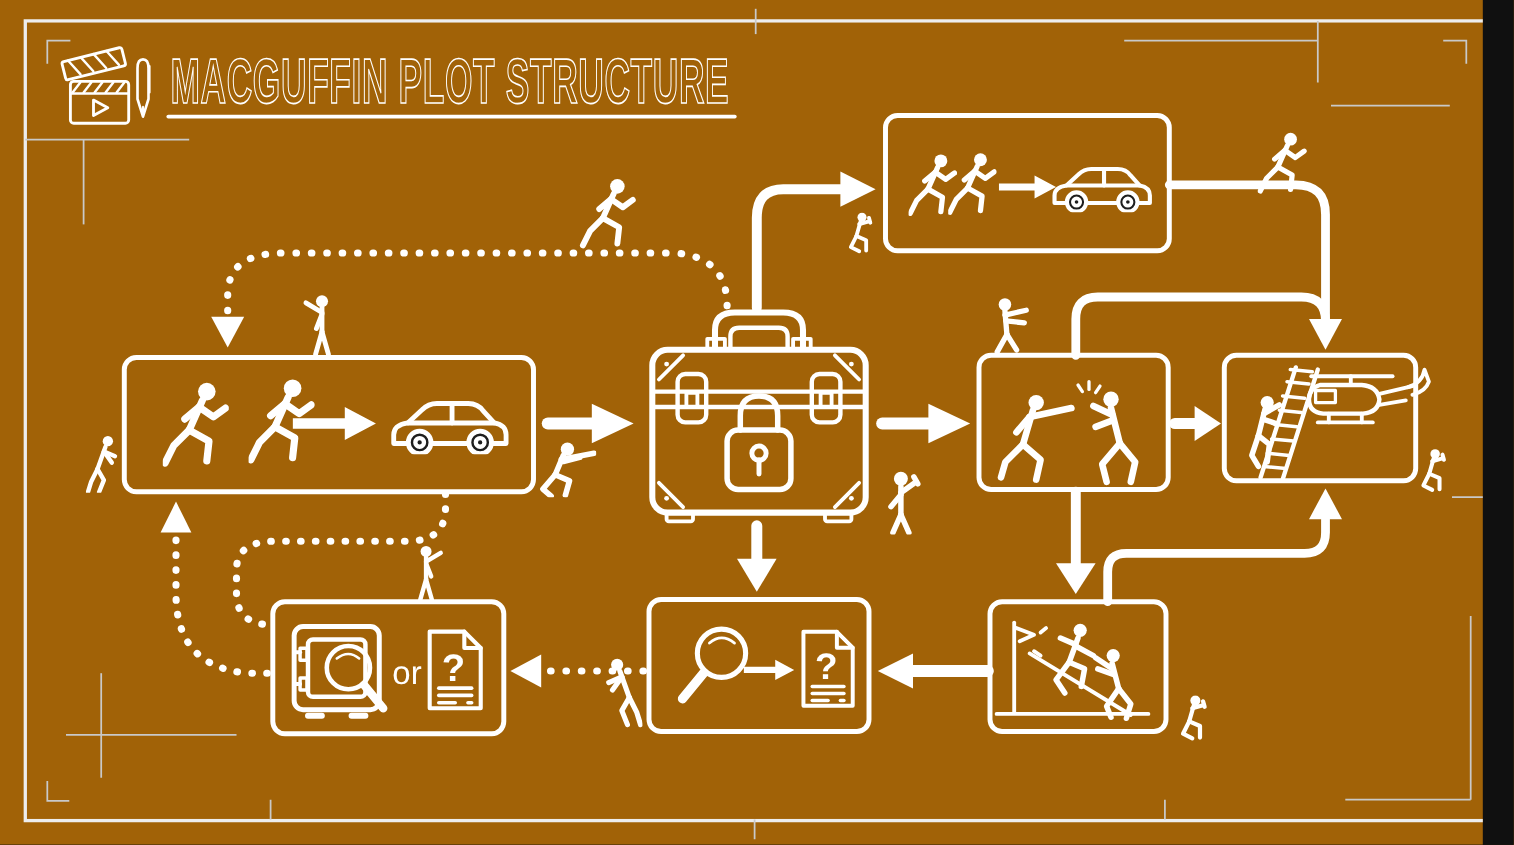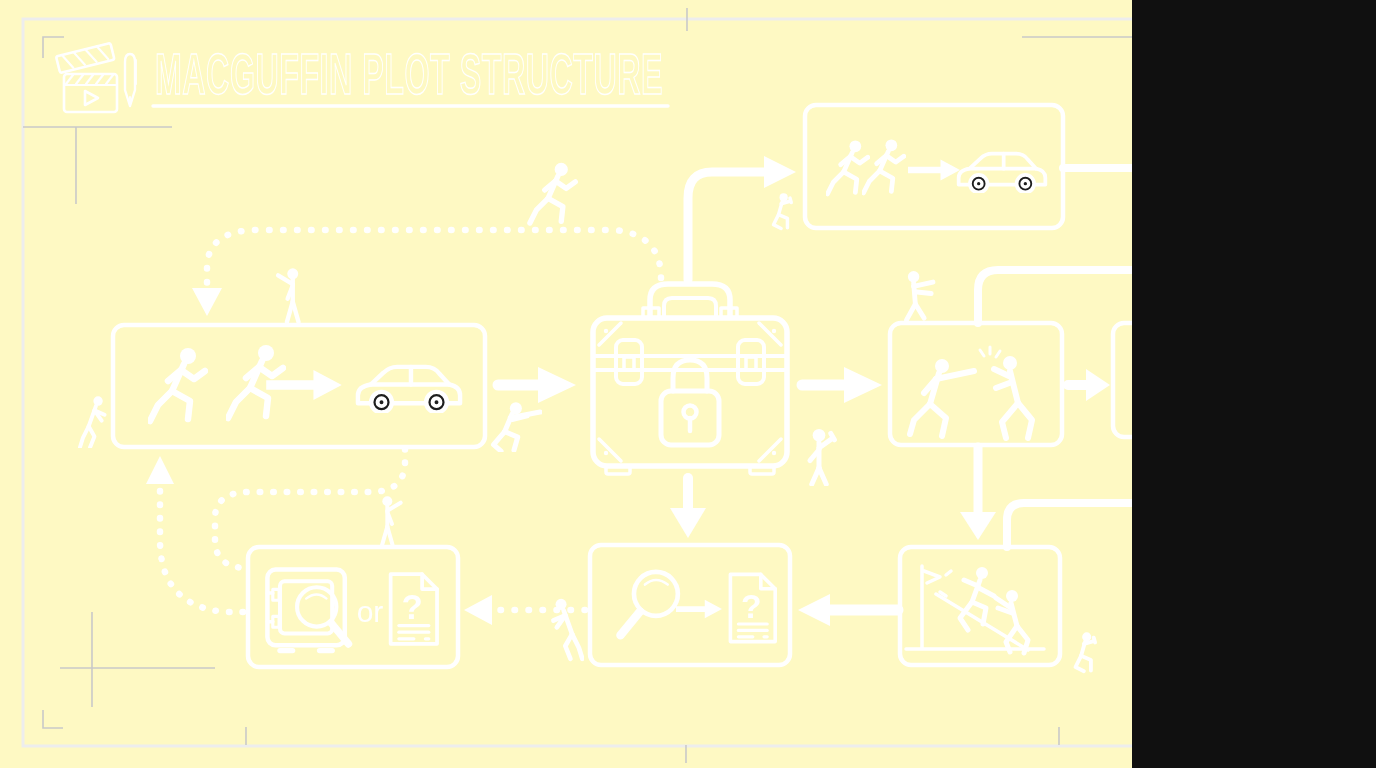--- a/index.html
+++ b/index.html
@@ -1,19 +1,19 @@
 <!DOCTYPE html>
 <html><head>
 <meta charset="utf-8">
 <style>
   html,body{margin:0;padding:0;background:#101010;}
   .canvas{
     position:relative;
-    width:1132px;height:768px;
-    background:#fef9c3;
+    width:1348px;height:768px;
+    background:#a16207;
     overflow:hidden;
     font-family:"Liberation Sans", sans-serif;
   }
   svg{display:block;}
   .ink{stroke:#ffffff;fill:none;stroke-linecap:round;stroke-linejoin:round;}
   .fill-ink{fill:#ffffff;stroke:none;}
   .reg{stroke:#c9c9c9;stroke-width:1.6;fill:none;}
   text{font-family:"Liberation Sans", sans-serif;}
 </style>
 </head>

